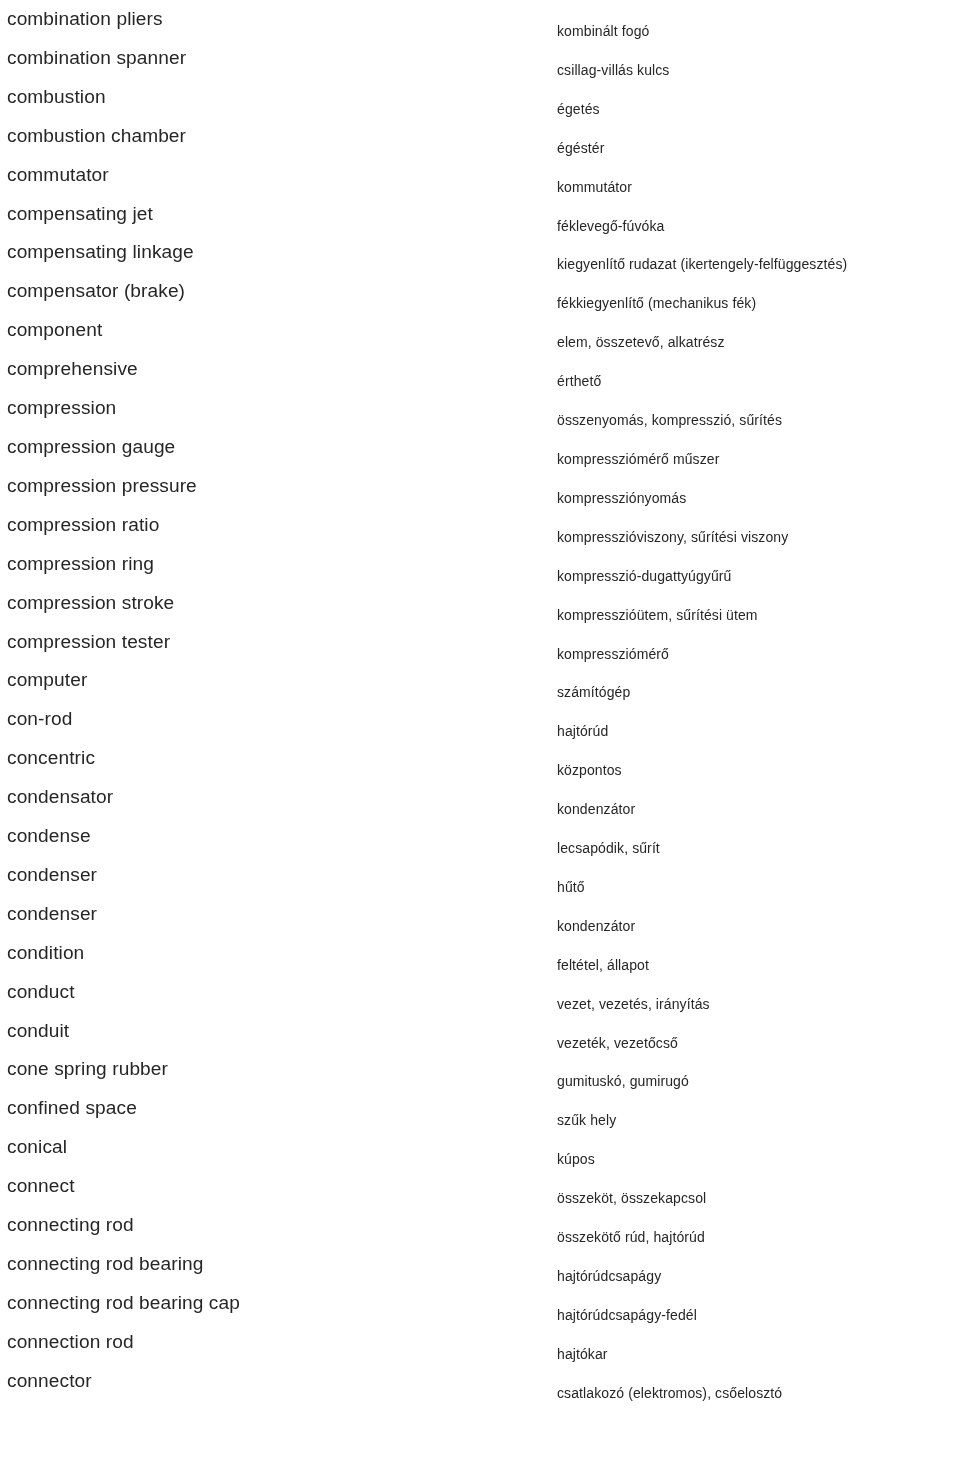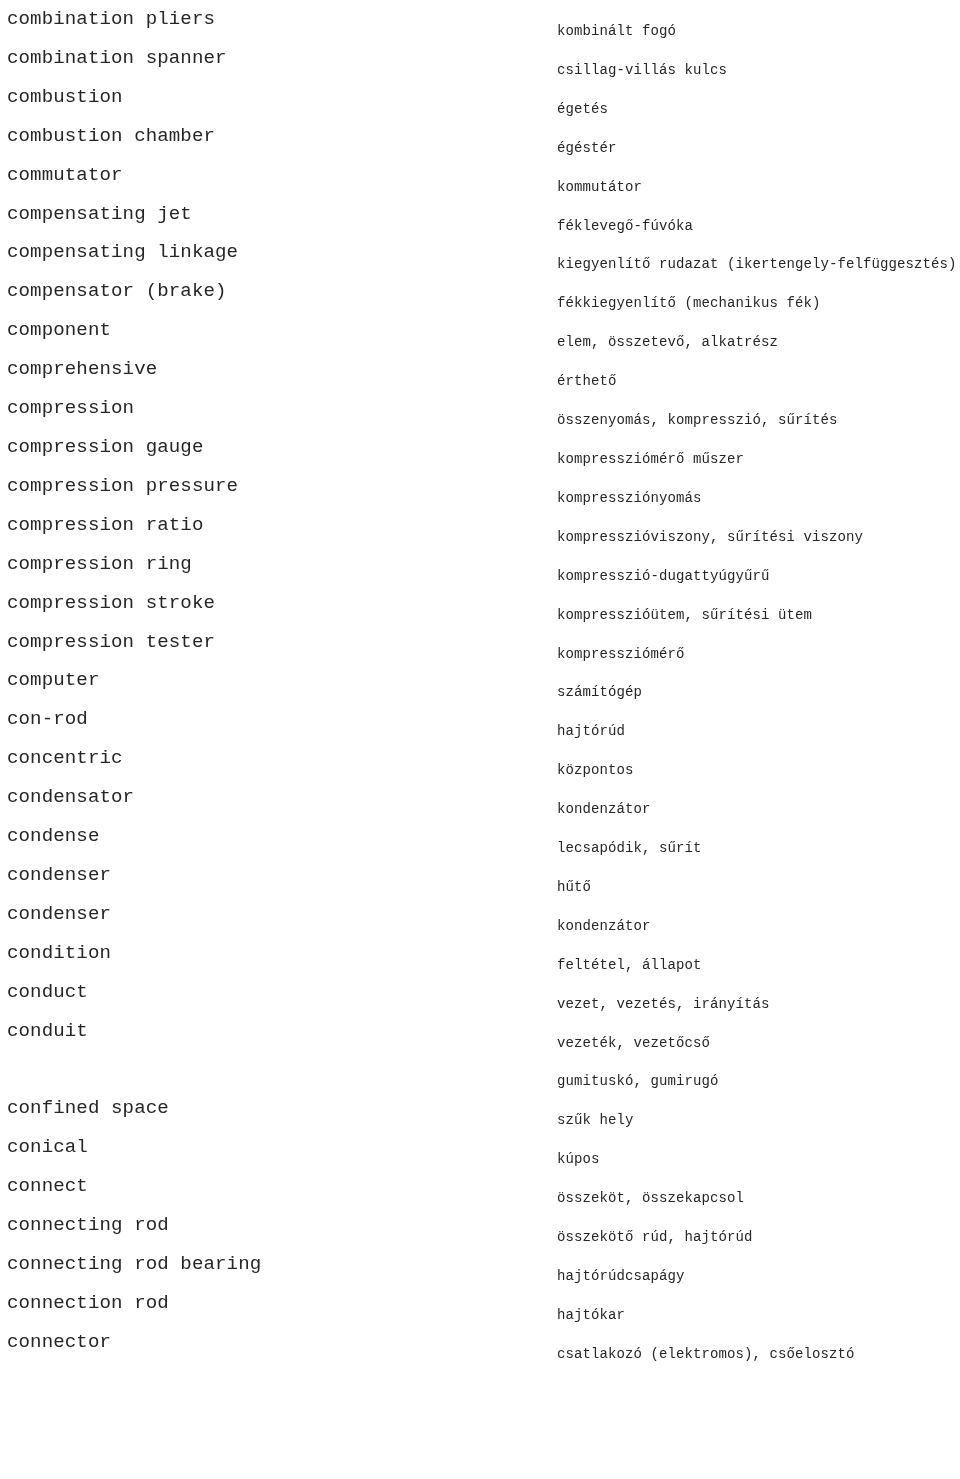--- a/index.html
+++ b/index.html
@@ -29,21 +29,20 @@
     margin: 0;
     padding: 0;
     list-style: none;
   }
   .entry-row {
     display: block;
     position: relative;
     height: 38.92px;
     line-height: 38.92px;
     white-space: nowrap;
-    font-family: Liberation Mono, monospace;
   }
   .term-source {
     position: absolute;
     left: 7px;
     top: 0;
     font-size: 19.1px;
     letter-spacing: 0.1px;
     line-height: 38.92px;
   }
   .term-target {
@@ -162,20 +161,21 @@
       </li>
       <li class="entry-row">
         <span class="term-source">conduct</span>
         <span class="term-target">vezet, vezetés, irányítás</span>
       </li>
       <li class="entry-row">
         <span class="term-source">conduit</span>
         <span class="term-target">vezeték, vezetőcső</span>
       </li>
       <li class="entry-row">
+        <span class="term-source">cone spring rubber</span>
         <span class="term-target">gumituskó, gumirugó</span>
       </li>
       <li class="entry-row">
         <span class="term-source">confined space</span>
         <span class="term-target">szűk hely</span>
       </li>
       <li class="entry-row">
         <span class="term-source">conical</span>
         <span class="term-target">kúpos</span>
       </li>
@@ -183,20 +183,24 @@
         <span class="term-source">connect</span>
         <span class="term-target">összeköt, összekapcsol</span>
       </li>
       <li class="entry-row">
         <span class="term-source">connecting rod</span>
         <span class="term-target">összekötő rúd, hajtórúd</span>
       </li>
       <li class="entry-row">
         <span class="term-source">connecting rod bearing</span>
         <span class="term-target">hajtórúdcsapágy</span>
+      </li>
+      <li class="entry-row">
+        <span class="term-source">connecting rod bearing cap</span>
+        <span class="term-target">hajtórúdcsapágy-fedél</span>
       </li>
       <li class="entry-row">
         <span class="term-source">connection rod</span>
         <span class="term-target">hajtókar</span>
       </li>
       <li class="entry-row">
         <span class="term-source">connector</span>
         <span class="term-target">csatlakozó (elektromos), csőelosztó</span>
       </li>
     </ul>

